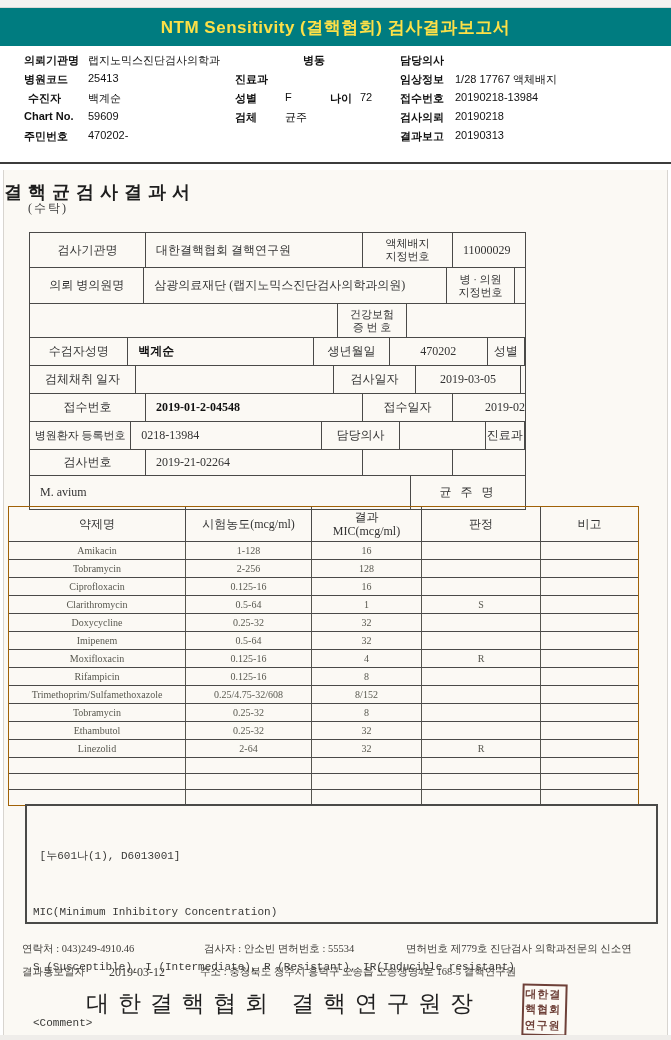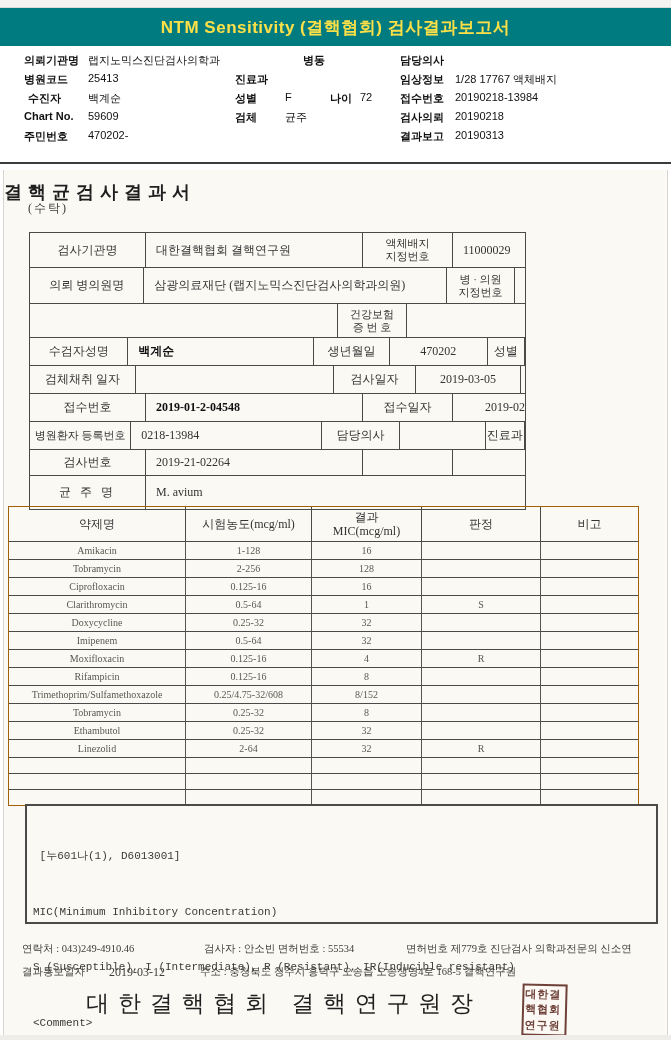--- a/index.html
+++ b/index.html
@@ -188,22 +188,22 @@
         <div class="c" style="width:45px">진료과</div>
         <div class="c" style="flex:1">59609</div>
       </div>
       <div class="t1row" style="height:26px">
         <div class="c" style="width:115px">검사번호</div>
         <div class="c cl" style="width:217px">2019-21-02264</div>
         <div class="c" style="width:90px"></div>
         <div class="c" style="flex:1"></div>
       </div>
       <div class="t1row" style="height:34px">
+        <div class="c cl" style="flex:1">M. avium</div>
         <div class="c sp2" style="width:115px">균 주 명</div>
-        <div class="c cl" style="flex:1">M. avium</div>
       </div>
     </div>
 
     <div class="t2">
       <div class="t2row">
         <div class="hc w-name">약제명</div>
         <div class="hc w-conc">시험농도(mcg/ml)</div>
         <div class="hc w-mic">
           <span>결과</span>
           <span>MIC(mcg/ml)</span>

